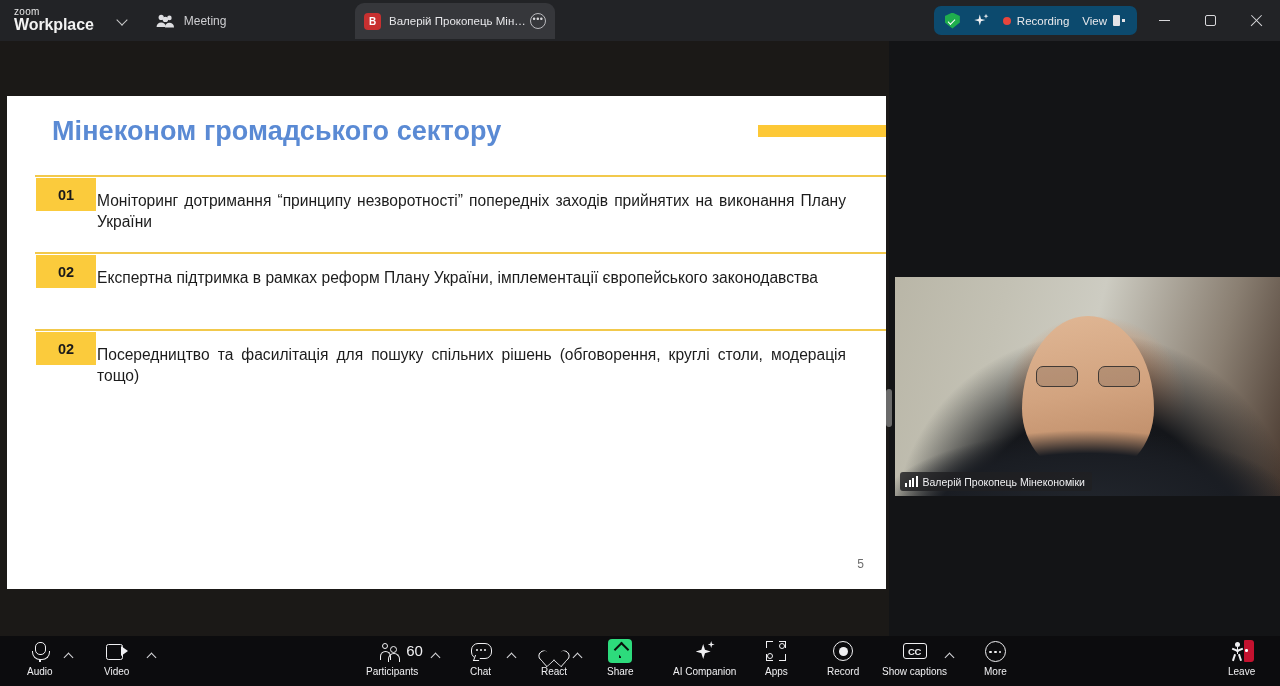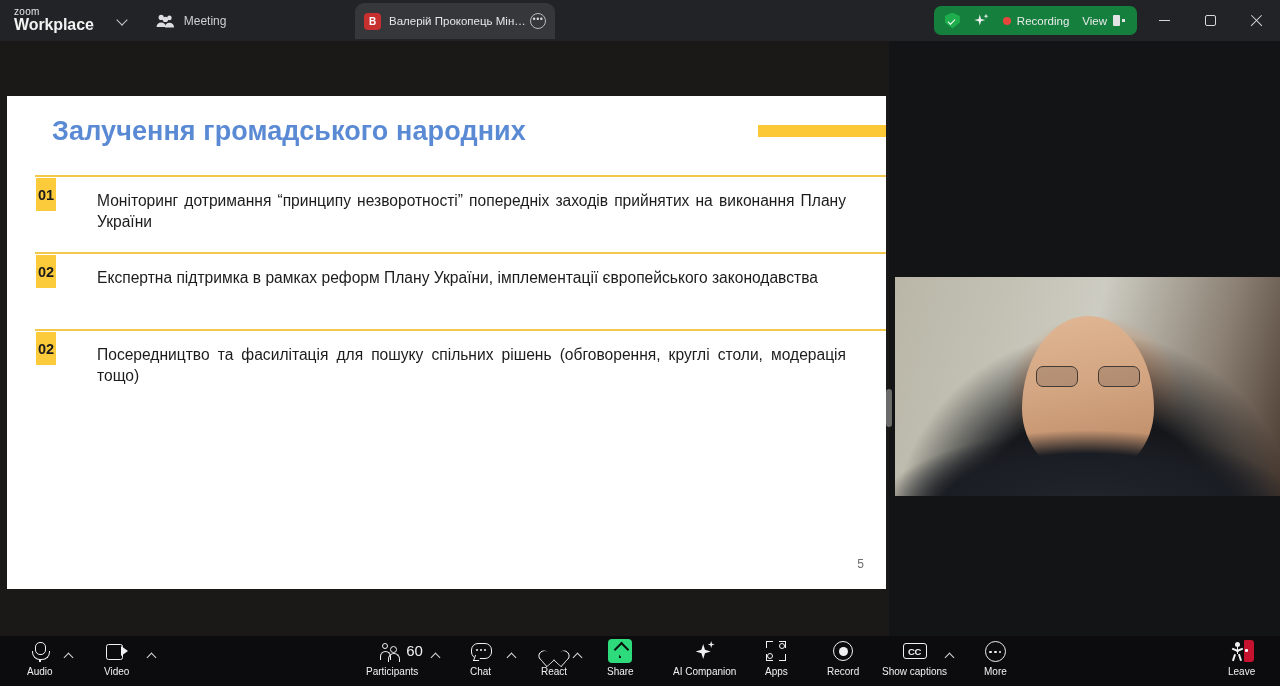--- a/index.html
+++ b/index.html
@@ -50,21 +50,21 @@
     white-space: nowrap; overflow: hidden; text-overflow: ellipsis; flex: 1 1 auto;
   }
   .tab-more {
     width: 16px; height: 16px; border-radius: 50%; border: 1.2px solid #b9b9bd;
     display: flex; align-items: center; justify-content: center; flex: 0 0 auto;
     font-size: 9px; color: #d6d6d9; letter-spacing: .5px; line-height: 4px; padding-bottom: 4px;
   }
 
   .tr-group {
     position: absolute; right: 143px; top: 6px; height: 29px;
-    background: #15803d; border-radius: 7px;
+    background: #0c4a6e; border-radius: 7px;
     display: flex; align-items: center; padding: 0 11px; gap: 13px;
   }
   .shield {
     width: 15px; height: 16px; background: #1fae4d;
     -webkit-clip-path: polygon(50% 0, 100% 22%, 100% 62%, 50% 100%, 0 62%, 0 22%);
     clip-path: polygon(50% 0, 100% 22%, 100% 62%, 50% 100%, 0 62%, 0 22%);
     position: relative; cursor: pointer;
   }
   .shield::after {
     content: ""; position: absolute; left: 3.6px; top: 6px; width: 6px; height: 3px;
@@ -106,21 +106,21 @@
     font-size: 27px; font-weight: bold; color: #5a8ad4; letter-spacing: .1px;
   }
   .title-bar-accent {
     position: absolute; left: 751px; top: 29px; width: 128px; height: 12px; background: #fdc836;
   }
 
   .rows { position: absolute; left: 0; top: 79px; width: 879px; }
   .row { position: relative; width: 879px; }
   .row-sep { position: absolute; left: 28px; top: 0; width: 851px; height: 1.5px; background: #f2c94c; }
   .row-num {
-    position: absolute; left: 29px; top: 3px; width: 20px; height: 33px; background: #fbcb3c;
+    position: absolute; left: 29px; top: 3px; width: 60px; height: 33px; background: #fbcb3c;
     color: #1a1a1a; font-size: 14.5px; font-weight: bold;
     display: flex; align-items: center; justify-content: center;
   }
   .row-text {
     position: absolute; left: 90px; width: 749px; top: 16px;
     font-size: 15.6px; line-height: 20.5px; color: #1c1c1c;
     text-align: justify; text-justify: inter-word;
   }
   .row-text.nojustify { text-align: left; }
   .slide-pageno {
@@ -317,21 +317,21 @@
     </div>
     <div class="wbtn w-close">
       <div class="glyph-close"></div>
     </div>
   </div>
 
   <div class="stage">
 
     <div class="share-pane">
       <div class="slide">
-        <div class="slide-title">Залучення громадського народних</div>
+        <div class="slide-title">Мінеконом громадського сектору</div>
         <div class="title-bar-accent"></div>
 
         <div class="rows">
 
           <div class="row" style="height:77px;">
             <div class="row-sep"></div>
             <div class="row-num">01</div>
             <div class="row-text">Моніторинг дотримання “принципу незворотності” попередніх заходів прийнятих на виконання Плану України</div>
           </div>
 
@@ -354,20 +354,29 @@
       </div>
     </div>
 
     <div class="drag-handle"></div>
 
     <div class="video-tile">
       <div class="vt-bg"></div>
       <div class="vt-head"></div>
       <div class="vt-glasses"></div>
       <div class="vt-shoulders"></div>
+      <div class="vt-name">
+        <span class="bars">
+            <i></i>
+            <i></i>
+            <i></i>
+            <i></i>
+          </span>
+        <span>Валерій Прокопець Мінекономіки</span>
+      </div>
     </div>
 
   </div>
 
   <div class="toolbar">
 
     <div class="tb-item" style="left:27px;">
       <div class="tb-ico">
           <div class="ic-mic">
             <i></i>

